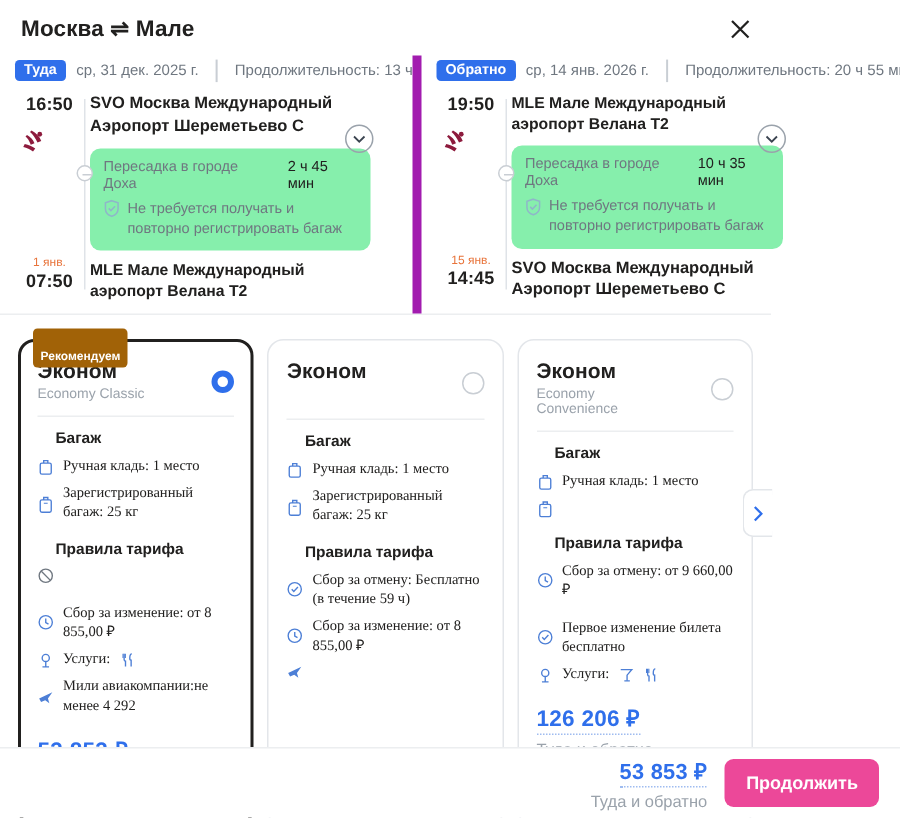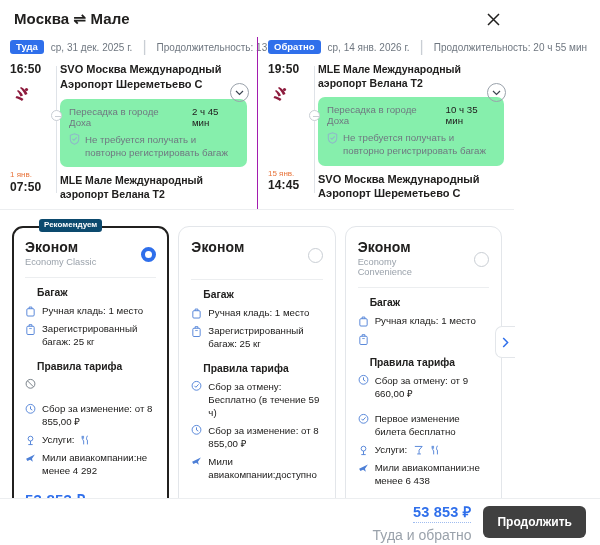--- a/index.html
+++ b/index.html
@@ -18,32 +18,32 @@
   .close-btn {
     position: absolute; top: 8px; right: 10px;
     width: 22px; height: 22px; display:flex; align-items:center; justify-content:center;
     cursor: pointer;
   }
   .close-btn svg { display:block; }
 
   
   .itin-wrap { display: flex; margin-top: 9px; border-bottom: 1px solid #eceef0; }
   .itin-col { width: 50%; padding: 0 10px 8px 10px; position: relative; }
-  .itin-col.right { border-left: 1px solid #a21caf; }
+  .itin-col.right { border-left: 6px solid #a21caf; margin-left: 18px; }
 
   .leg-head { display:flex; align-items:center; gap:7px; padding: 1px 0 6px 0; }
   .leg-badge {
     background:#2f6feb; color:#fff; font-size: 9.5px; font-weight:bold;
     border-radius: 3px; padding: 2px 6px 3px 6px; line-height:1;
   }
   .leg-meta { font-size: 10px; color:#6f7780; white-space: nowrap; }
   .leg-sep { color:#c9ced4; margin: 0 3px; }
 
   .seg { position: relative; padding-left: 50px; }
-  .timecol { position: absolute; left: 0; top: 0; width: 46px; text-align: left; }
+  .timecol { position: absolute; left: 0; top: 0; width: 46px; text-align: center; }
   .time { font-size: 12px; font-weight: bold; color:#21201f; letter-spacing:.1px; }
   .daymark { font-size: 8px; color:#e8743b; line-height:1.1; }
 
   .rail { position:absolute; left: 46px; top: 4px; bottom: 8px; width: 1px; background:#dfe3e8; }
   .rail-dot {
     position:absolute; left: 41px; width: 11px; height: 11px; border-radius: 50%;
     background:#fff; border: 1px solid #c9ced4;
   }
   .rail-dot::after{ content:""; position:absolute; left:2.5px; top:5px; width:6px; height:1px; background:#c9ced4;}
 
@@ -69,45 +69,45 @@
   
   .fares { position:relative; display:flex; gap: 9px; padding: 16px 12px 0 12px; }
   .fare-card {
     position: relative; width: 185px; background:#fff;
     border: 1px solid #e3e6ea; border-radius: 11px;
     padding: 12px 12px 12px 12px; min-height: 232px;
   }
   .fare-card.selected { border: 2px solid #21201f; padding: 11px 11px 11px 11px; }
 
   .rec-badge {
-    position:absolute; top: -9px; left: 25px;
-    background:#0c4a6e; color:#fff; font-size: 8px; font-weight:bold;
-    border-radius: 3px; padding: 2px 5px 3px 5px; line-height:1;
+    position:absolute; top: -9px; left: 8px;
+    background:#a16207; color:#fff; font-size: 8px; font-weight:bold;
+    border-radius: 3px; padding: 15px 5px 3px 5px; line-height:1;
   }
 
   .fare-top { display:flex; align-items:center; justify-content:space-between;gap:28px; }
   .fare-name { font-size: 14px; font-weight: bold; letter-spacing: .1px; }
   .fare-sub { font-size: 9.3px; color:#9aa2ab; margin-top: 2px; }
   .fare-sub.empty { height: 12px; }
 
   .radio { width:15px; height:15px; border-radius:50%; border:1.5px solid #c9ced4; flex:none; margin-top:2px; cursor:pointer; }
   .radio.on { border: 4.5px solid #2f6feb; background:#fff; }
 
   .divider { height:1px; background:#eceef0; margin: 10px 0 9px 0; }
 
   .sec-title { font-size: 10.3px; font-weight: bold; margin-bottom: 6px; padding-left: 12px; }
-  .feat { display:flex; gap:6px; align-items:flex-start; margin-bottom: 5px; }
+  .feat { display:flex; gap:6px; align-items:center; margin-bottom: 5px; font-family: Liberation Serif, serif; }
   .feat-txt { font-size: 9.7px; color:#21201f; line-height: 1.35; }
   .ico { flex:none; width:11px; height:12px; margin-top:.5px; }
 
   .sec-gap { height: 7px; }
 
   .price { font-size: 15px; font-weight: bold; color:#2f6feb; letter-spacing:.2px;
            border-bottom: 1px dotted #9fbcf0; display:inline-block; padding-bottom:1px; }
-  .price-sub { font-size: 14px; color:#9aa2ab; margin-top: 4px; }
+  .price-sub { font-size: 11px; color:#9aa2ab; margin-top: 4px; }
   .price-block { margin-top: 12px; }
 
   .arrow-next {
     position:absolute; right: -1px; top: 116px; width: 20px; height: 32px;
     background:#fff; border:1px solid #e3e6ea; border-right:none;
     border-radius: 7px 0 0 7px; display:flex; align-items:center; justify-content:center;
     cursor:pointer; z-index: 5;
   }
 
   
@@ -115,21 +115,21 @@
 
   
   .footer {
     position:absolute; left:0; bottom:0; width:600px; height: 47px;
     background:#fff; border-top:1px solid #eceef0;
     display:flex; align-items:center; justify-content:flex-end; gap: 12px; padding: 0 14px;
   }
   .footer-price { text-align:right; }
   .footer-price .price { font-size: 14.5px; }
   .cta {
-    background:#404040; color:#fff; border:none; border-radius: 6px;
+    background:#ec4899; color:#fff; border:none; border-radius: 6px;
     font-size: 12px; font-weight: bold; padding: 9px 14px; cursor:pointer;
     font-family: "Liberation Sans", sans-serif;
   }
 </style>
 </head>
 <body>
 
 <div class="page">
 
   <div class="header">
@@ -366,21 +366,20 @@
         <svg class="ico" viewBox="0 0 12 13">
             <circle cx="6" cy="6.3" r="4.8" fill="none" stroke="#4d7fd6" stroke-width="1"></circle>
             <path d="M6 3.6v2.9l2 1.2" stroke="#4d7fd6" stroke-width="1" fill="none"></path>
           </svg>
         <span class="feat-txt">Сбор за изменение: от 8 855,00 ₽</span>
       </div>
       <div class="feat">
         <svg class="ico" viewBox="0 0 12 13">
             <path d="M1.2 7.2 10.8 2.6 7.6 7.2l1 3.4-3-2.1-3 1.3z" fill="#4d7fd6"></path>
           </svg>
-        <span class="feat-txt">Мили авиакомпании:доступно</span>
       </div>
 
       <div class="price-block" style="margin-top:46px;">
         <div class="price">54 821 ₽</div>
         <div class="price-sub">Туда и обратно</div>
       </div>
     </div>
 
     <div class="fare-card">
       <div class="fare-top">
@@ -436,26 +435,20 @@
         <svg class="ico" viewBox="0 0 12 13">
             <path d="M2 2.6h8l-3.4 4v4" stroke="#4d7fd6" stroke-width="1" fill="none"></path>
             <path d="M4.6 10.8h4" stroke="#4d7fd6" stroke-width="1"></path>
           </svg>
         <svg class="ico" viewBox="0 0 12 13">
             <path d="M3 2v4.2c0 .7.5 1.1 1 1.1v4" stroke="#4d7fd6" stroke-width="1" fill="none"></path>
             <path d="M2.2 2v3M3.9 2v3" stroke="#4d7fd6" stroke-width=".8"></path>
             <path d="M8.6 2c-1 0-1.5 1.6-1.5 3.2 0 1 .5 1.5 1 1.5v4.6" stroke="#4d7fd6" stroke-width="1" fill="none"></path>
           </svg>
       </div>
-      <div class="feat">
-        <svg class="ico" viewBox="0 0 12 13">
-            <path d="M1.2 7.2 10.8 2.6 7.6 7.2l1 3.4-3-2.1-3 1.3z" fill="#4d7fd6"></path>
-          </svg>
-        <span class="feat-txt">Мили авиакомпании:не менее 6 438</span>
-      </div>
 
       <div class="price-block">
         <div class="price">126 206 ₽</div>
         <div class="price-sub">Туда и обратно</div>
       </div>
     </div>
 
     <div class="arrow-next">
       <svg width="7" height="11" viewBox="0 0 7 11">
           <path d="M1.2 1 5.6 5.5 1.2 10" stroke="#2f6feb" stroke-width="1.5" fill="none"></path>

